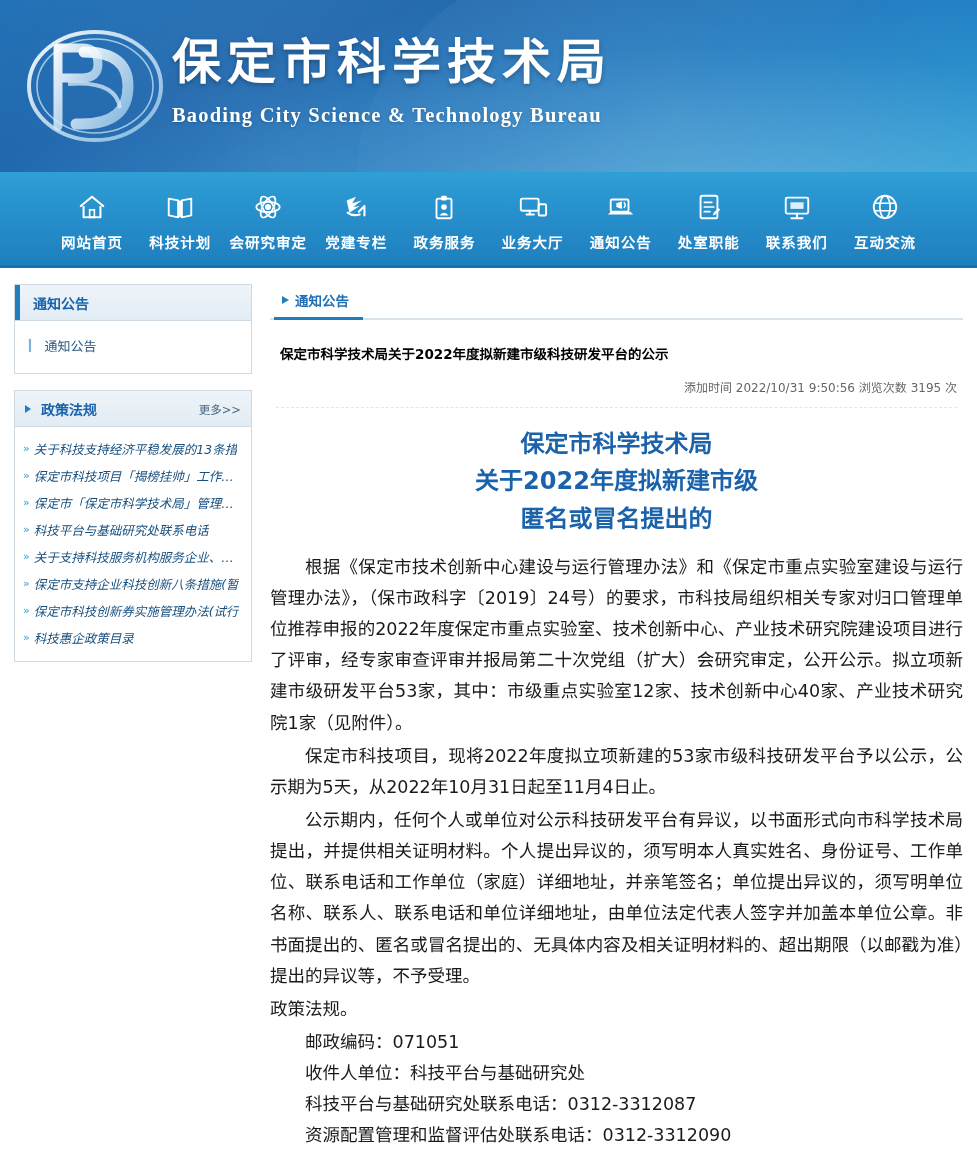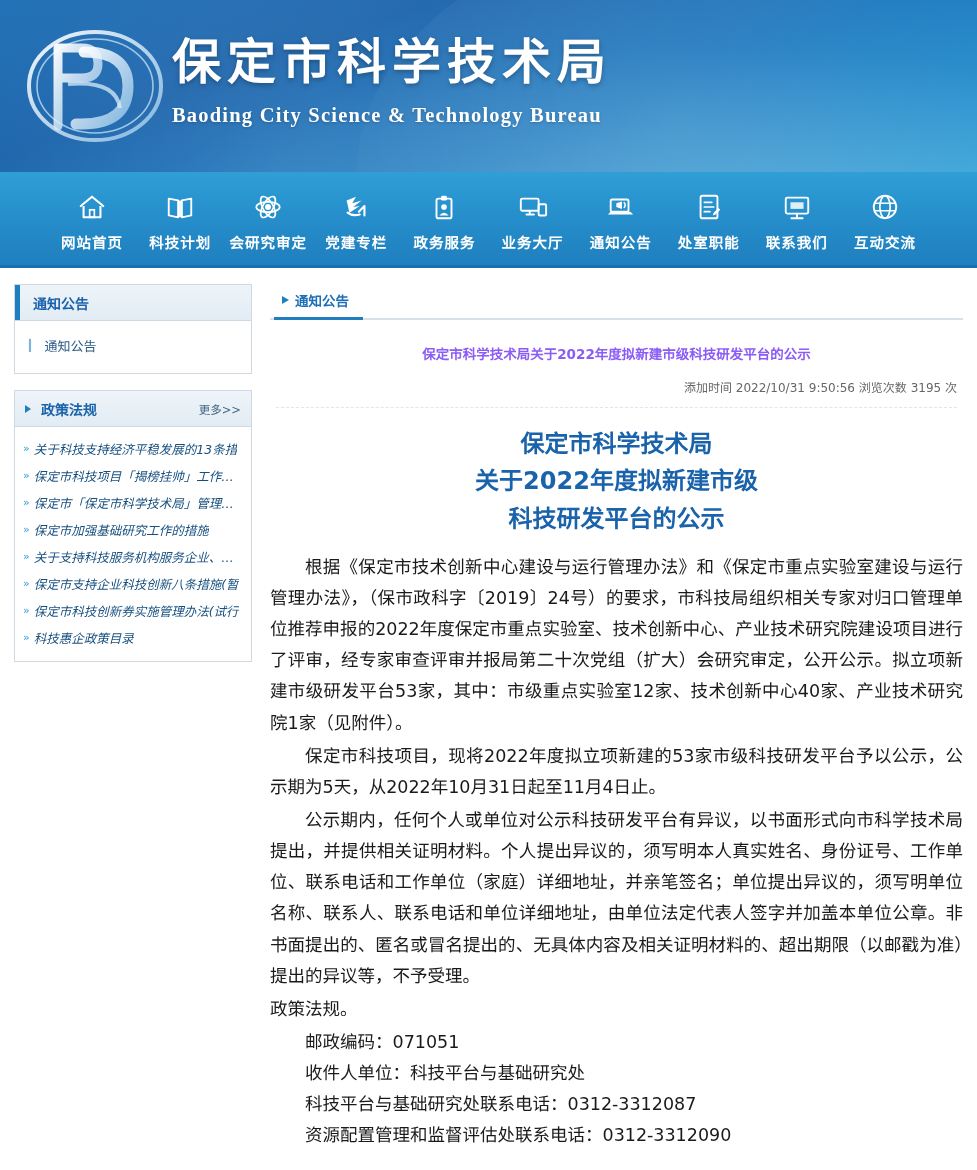--- a/index.html
+++ b/index.html
@@ -228,25 +228,24 @@
     margin-bottom: -2px;
   }
   .crumb .tri {
     display: inline-block;
     width: 0; height: 0;
     border-left: 7px solid #1f7fbe;
     border-top: 4.5px solid transparent;
     border-bottom: 4.5px solid transparent;
   }
   .doc-title-small {
-    text-align: center;
     font-family: "DejaVu Sans", "Liberation Sans", sans-serif;
     font-size: 13.5px;
     font-weight: bold;
-    color: #8b5cf6;
+    color: #000000;
     margin: 24px 10px 14px 10px;
     line-height: 1.5;
   }
   .doc-meta {
     text-align: right;
     font-family: "DejaVu Sans", "Liberation Sans", sans-serif;
     font-size: 12px;
     color: #666666;
     padding-bottom: 12px;
     border-bottom: 1px dashed #dfe6ec;
@@ -436,21 +435,21 @@
           <div class="list-row">
             <span class="chev">»</span>
             <span class="txt">保定市科技项目「揭榜挂帅」工作指引</span>
           </div>
           <div class="list-row">
             <span class="chev">»</span>
             <span class="txt">保定市「保定市科学技术局」管理办法</span>
           </div>
           <div class="list-row">
             <span class="chev">»</span>
-            <span class="txt">保定市加强基础研究工作的措施</span>
+            <span class="txt">科技平台与基础研究处联系电话</span>
           </div>
           <div class="list-row">
             <span class="chev">»</span>
             <span class="txt">关于支持科技服务机构服务企业、医院</span>
           </div>
           <div class="list-row">
             <span class="chev">»</span>
             <span class="txt">保定市支持企业科技创新八条措施(暂</span>
           </div>
           <div class="list-row">
@@ -474,21 +473,21 @@
           <span>通知公告</span>
         </div>
       </div>
 
       <div class="doc-title-small">保定市科学技术局关于2022年度拟新建市级科技研发平台的公示</div>
       <div class="doc-meta">添加时间 2022/10/31 9:50:56  浏览次数 3195 次</div>
 
       <div class="doc-heading">
         <div>保定市科学技术局</div>
         <div>关于2022年度拟新建市级</div>
-        <div>科技研发平台的公示</div>
+        <div>匿名或冒名提出的</div>
       </div>
 
       <p class="para">根据《保定市技术创新中心建设与运行管理办法》和《保定市重点实验室建设与运行管理办法》，（保市政科字〔2019〕24号）的要求，市科技局组织相关专家对归口管理单位推荐申报的2022年度保定市重点实验室、技术创新中心、产业技术研究院建设项目进行了评审，经专家审查评审并报局第二十次党组（扩大）会研究审定，公开公示。拟立项新建市级研发平台53家，其中：市级重点实验室12家、技术创新中心40家、产业技术研究院1家（见附件）。</p>
       <p class="para">保定市科技项目，现将2022年度拟立项新建的53家市级科技研发平台予以公示，公示期为5天，从2022年10月31日起至11月4日止。</p>
       <p class="para">公示期内，任何个人或单位对公示科技研发平台有异议，以书面形式向市科学技术局提出，并提供相关证明材料。个人提出异议的，须写明本人真实姓名、身份证号、工作单位、联系电话和工作单位（家庭）详细地址，并亲笔签名；单位提出异议的，须写明单位名称、联系人、联系电话和单位详细地址，由单位法定代表人签字并加盖本单位公章。非书面提出的、匿名或冒名提出的、无具体内容及相关证明材料的、超出期限（以邮戳为准）提出的异议等，不予受理。</p>
       <p class="para noindent">政策法规。</p>
 
       <div class="addr-block">
         <div>邮政编码：071051</div>
         <div>收件人单位：科技平台与基础研究处</div>

